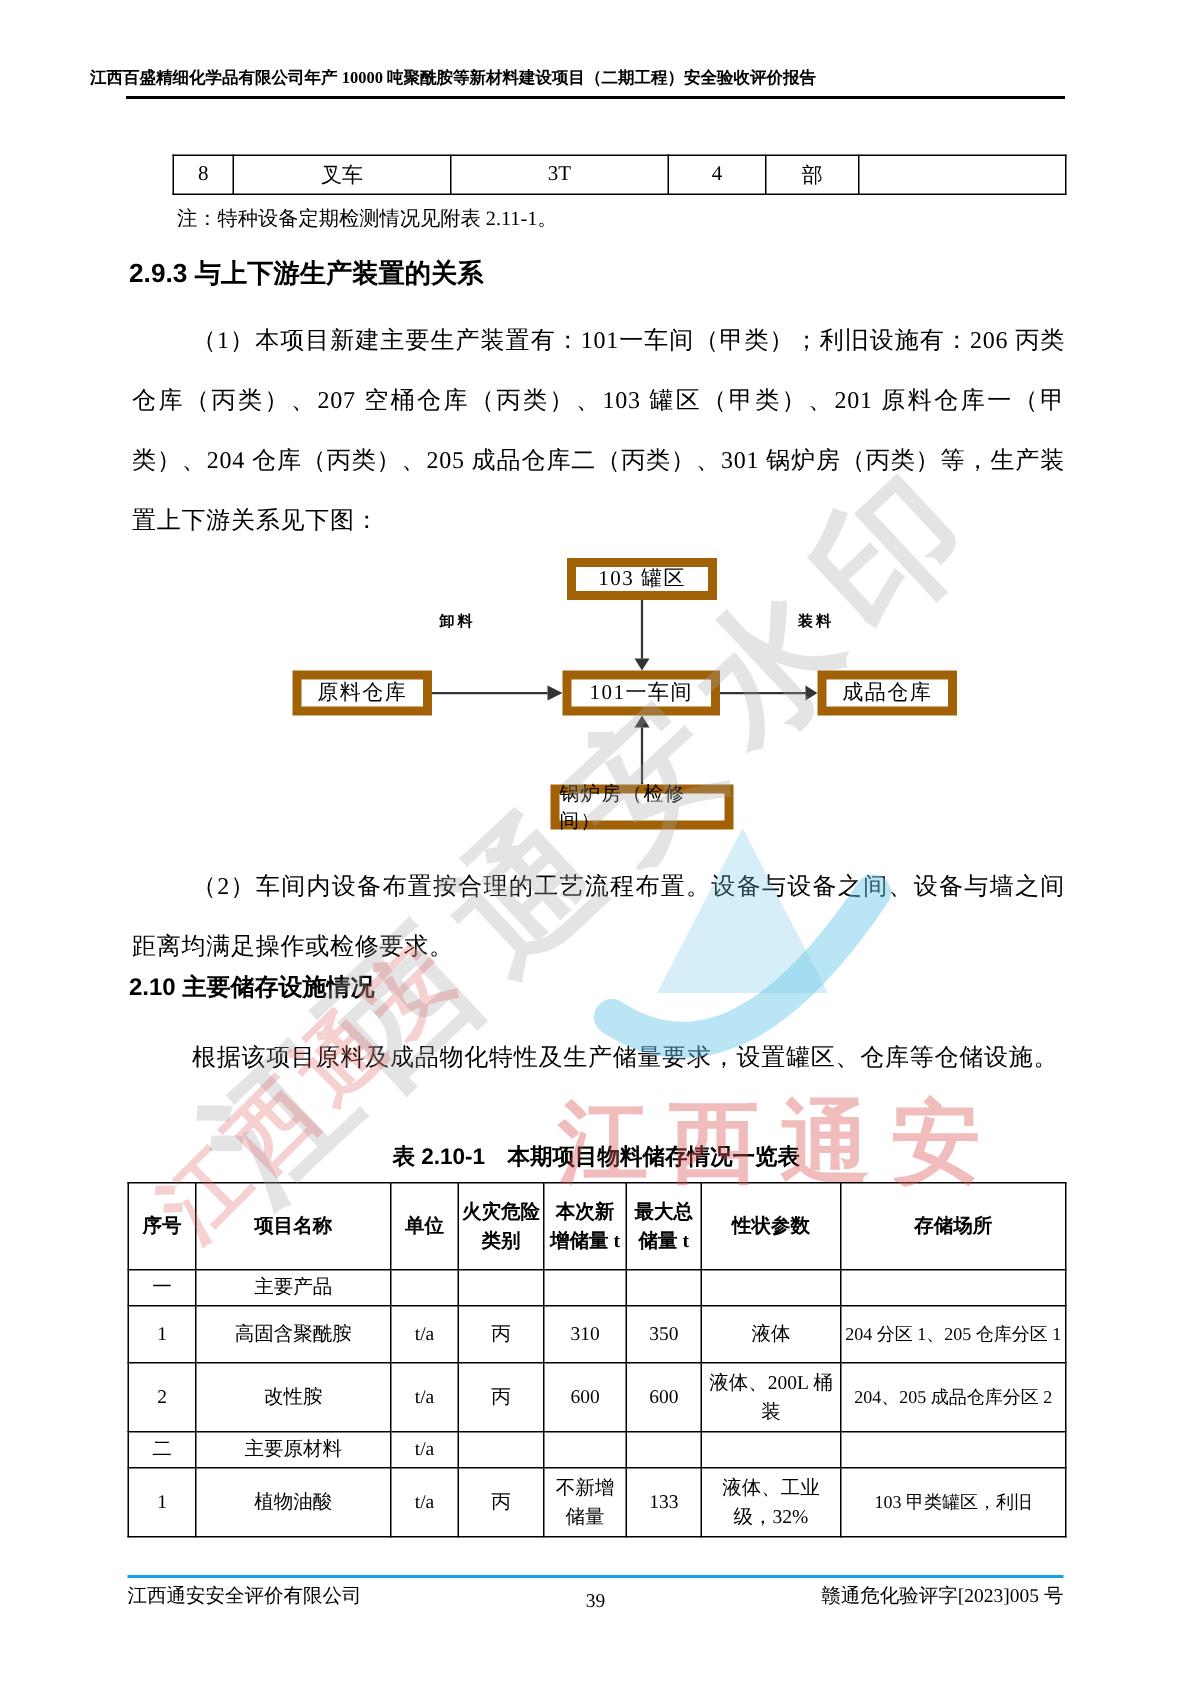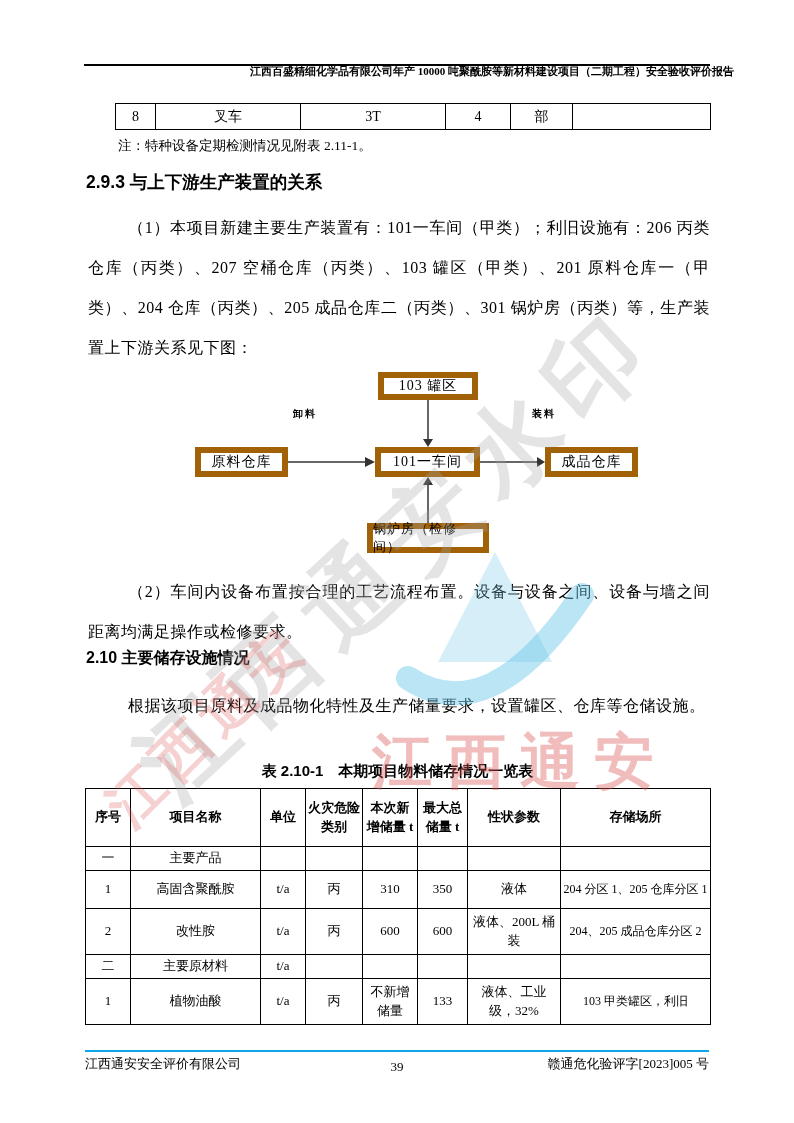--- a/index.html
+++ b/index.html
@@ -6,23 +6,22 @@
   html,body { background:#fff; }
   body {
     width:794px; height:1123px; position:relative; overflow:hidden;
     font-family:"Liberation Serif","DejaVu Serif",serif; color:#000;
   }
   .page { position:absolute; inset:0; z-index:1; }
 
   
   .header-title {
     position:absolute; top:44px; left:60px; width:674px;
-    text-align:right; font-size:11px; font-weight:bold;
+    text-align:left; font-size:11px; font-weight:bold;
     font-family:"Liberation Serif","DejaVu Serif",serif;
-    margin-top:20px;
   }
   .header-rule { position:absolute; top:64px; left:84px; width:626px; border-top:2px solid #000; }
 
   
   .equip-table {
     position:absolute; top:103px; left:115px; width:595px;
     border-collapse:collapse; table-layout:fixed;
   }
   .equip-table td {
     border:1px solid #000; height:26px; text-align:center;

